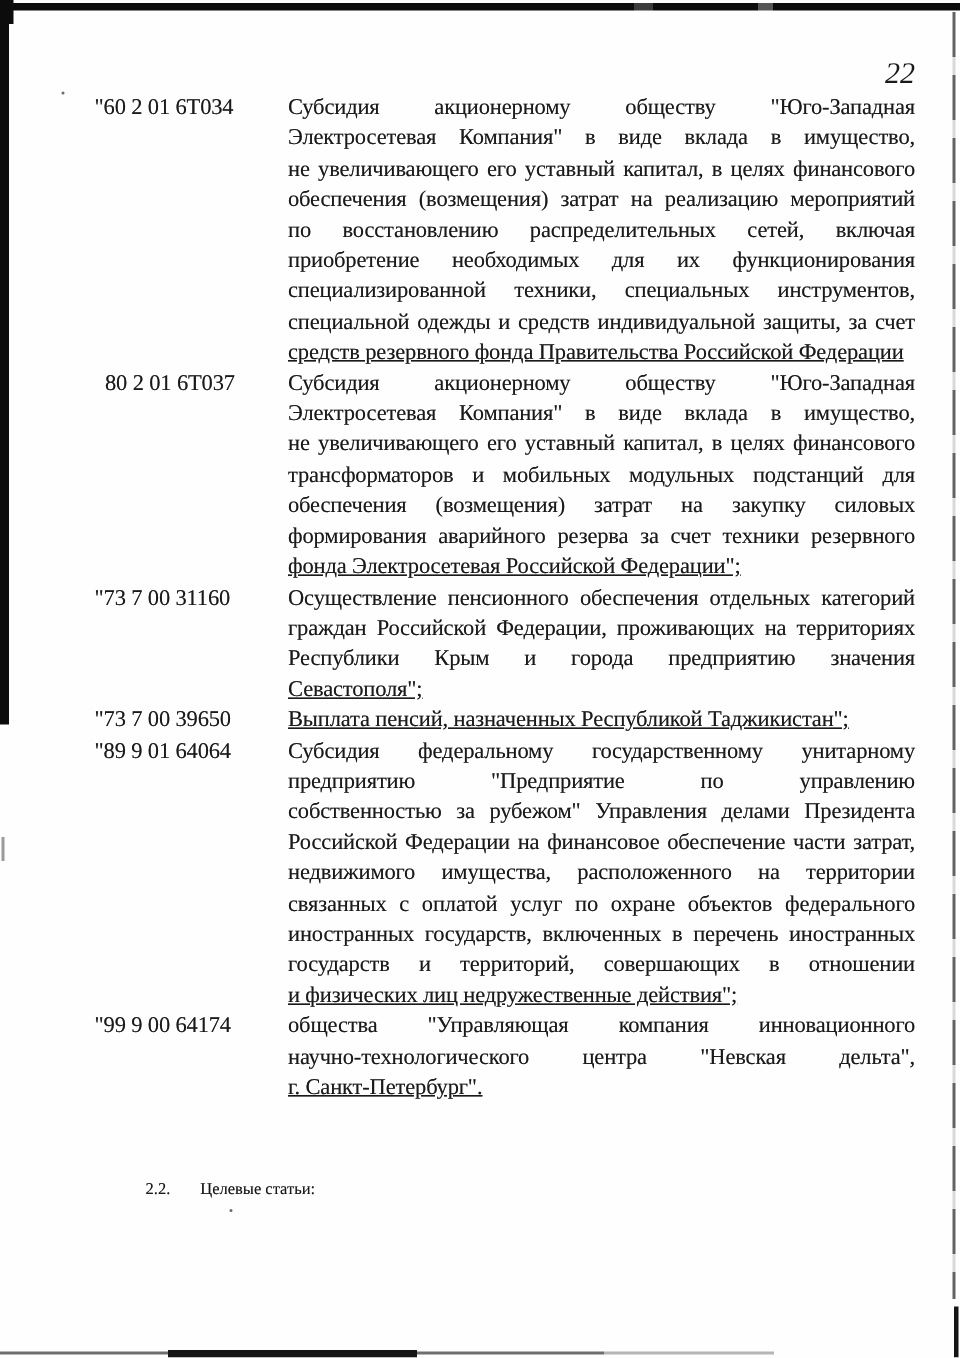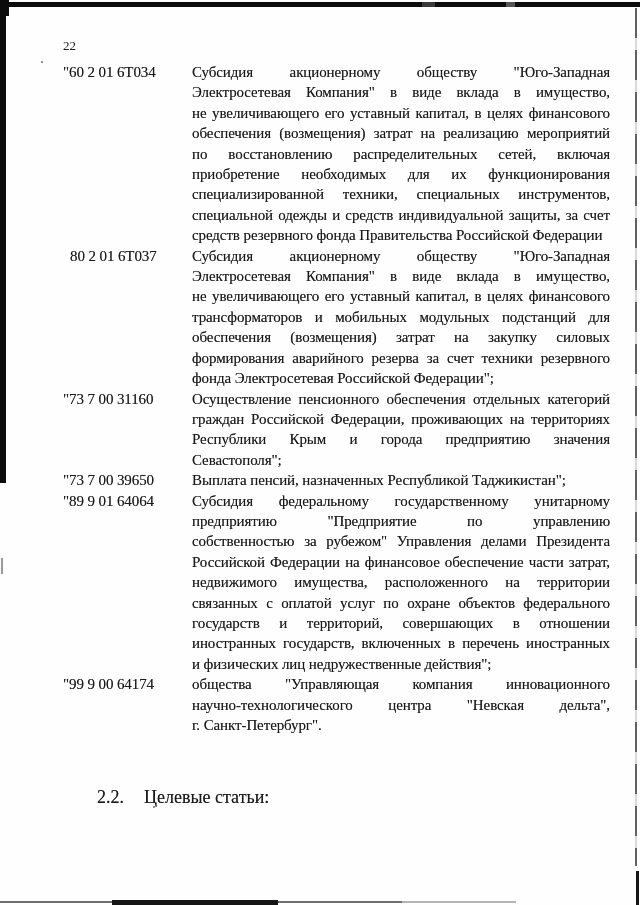--- a/index.html
+++ b/index.html
@@ -40,39 +40,39 @@
   }
   .bottom-black { position: absolute; bottom: 0; left: 112px; width: 166px; height: 5px; background: #151515; }
   .bottom-right-corner { position: absolute; bottom: 0; right: 1px; width: 3px; height: 34px; background: #151515; }
   .speck { position: absolute; background: #6a6a6a; border-radius: 50%; }
   .speck-1 { top: 61px; left: 41px; width: 2px; height: 2px; }
   .speck-2 { top: 806px; left: 153px; width: 2px; height: 2px; }
 
   
   .page-number {
     position: absolute; top: 38px; left: 63px; width: 547px;
-    text-align: left; font-size: 13px;
+    text-align: right; font-size: 20px; font-style: italic;
   }
   .entries {
     position: absolute; top: 62px; left: 63px; width: 547px;
     font-size: 15px; line-height: 20.4px; letter-spacing: -0.1px;
     text-shadow: 0 0 0.4px rgba(20,20,20,0.55);
   }
   .entry { display: flex; align-items: flex-start; }
   .code {
     flex: 0 0 129px; width: 129px; box-sizing: border-box;
     white-space: nowrap;
   }
   .code.noquote { padding-left: 7px; }
   .desc { flex: 1; min-width: 0; }
   .desc .line { text-align: justify; text-align-last: justify; }
-  .desc .line:last-child { text-align-last: left; }
+  .desc .line:last-child { text-align-last: left; text-decoration: underline; }
   .section-heading {
     position: absolute; top: 787px; left: 97px;
-    font-size: 18px; display: flex; gap: 20px;
+    font-size: 11px; display: flex; gap: 20px;
     text-shadow: 0 0 0.4px rgba(20,20,20,0.55);
   }
 </style>
 </head>
 <body>
 
 <div class="page">
 
   <div class="edge-top"></div>
   <div class="edge-left"></div>
@@ -135,22 +135,22 @@
 
   <div class="entry">
     <div class="code">"89 9 01 64064</div>
     <div class="desc">
           <div class="line">Субсидия федеральному государственному унитарному</div>
           <div class="line">предприятию "Предприятие по управлению</div>
           <div class="line">собственностью за рубежом" Управления делами Президента</div>
           <div class="line">Российской Федерации на финансовое обеспечение части затрат,</div>
           <div class="line">недвижимого имущества, расположенного на территории</div>
           <div class="line">связанных с оплатой услуг по охране объектов федерального</div>
+          <div class="line">иностранных государств, включенных в перечень иностранных</div>
           <div class="line">государств и территорий, совершающих в отношении</div>
-          <div class="line">иностранных государств, включенных в перечень иностранных</div>
           <div class="line">и физических лиц недружественные действия";</div>
         </div>
   </div>
 
   <div class="entry">
     <div class="code">"99 9 00 64174</div>
     <div class="desc">
           <div class="line">общества "Управляющая компания инновационного</div>
           <div class="line">научно-технологического центра "Невская дельта",</div>
           <div class="line">г. Санкт-Петербург".</div>

